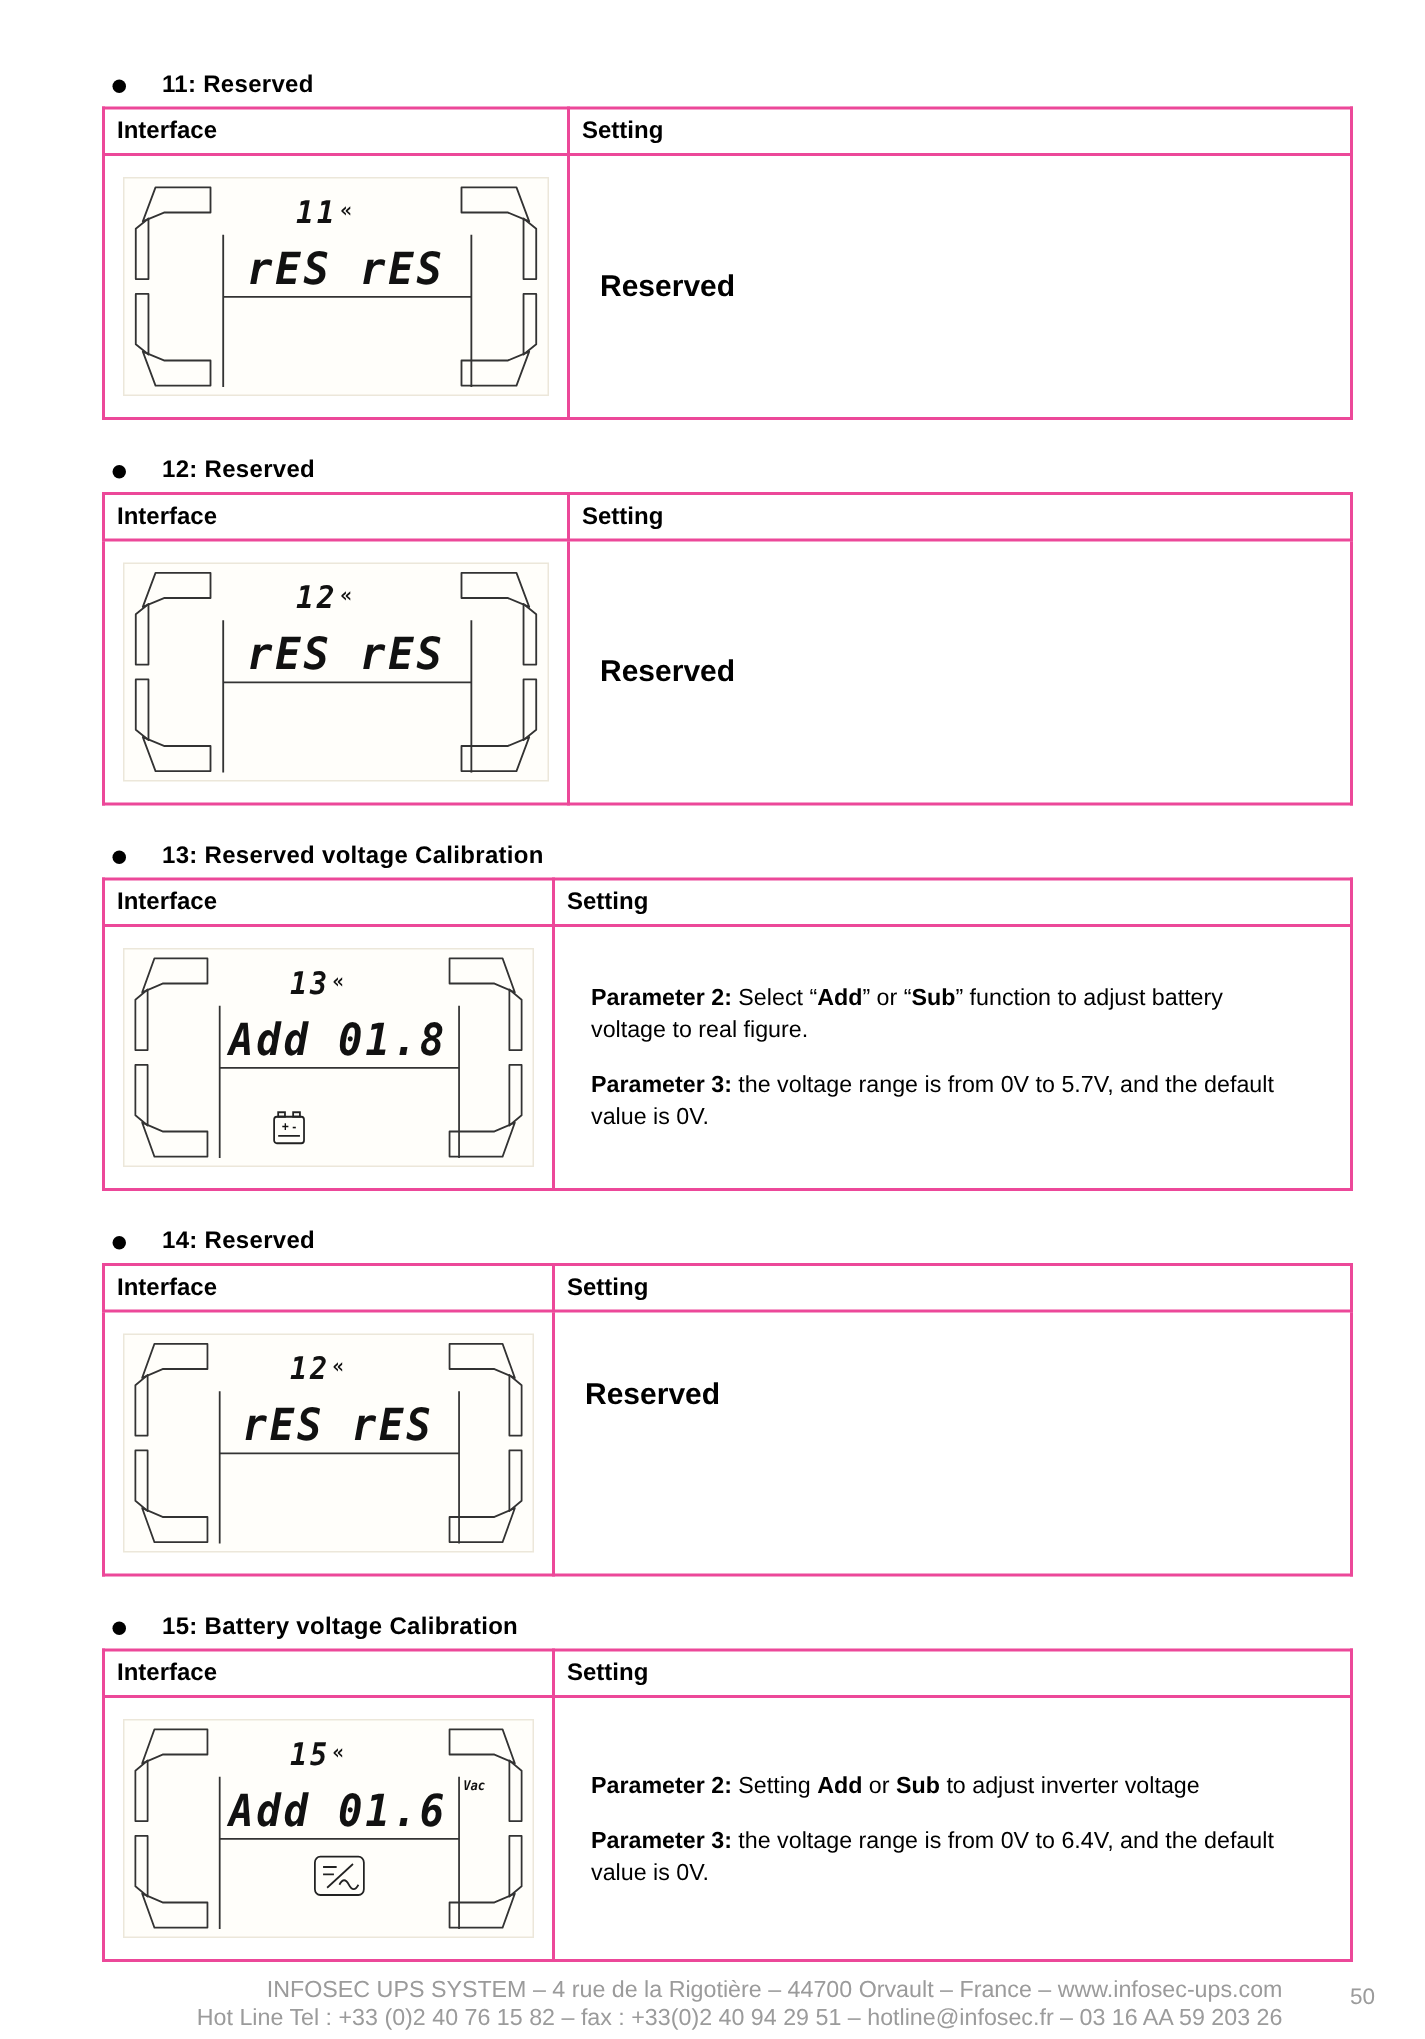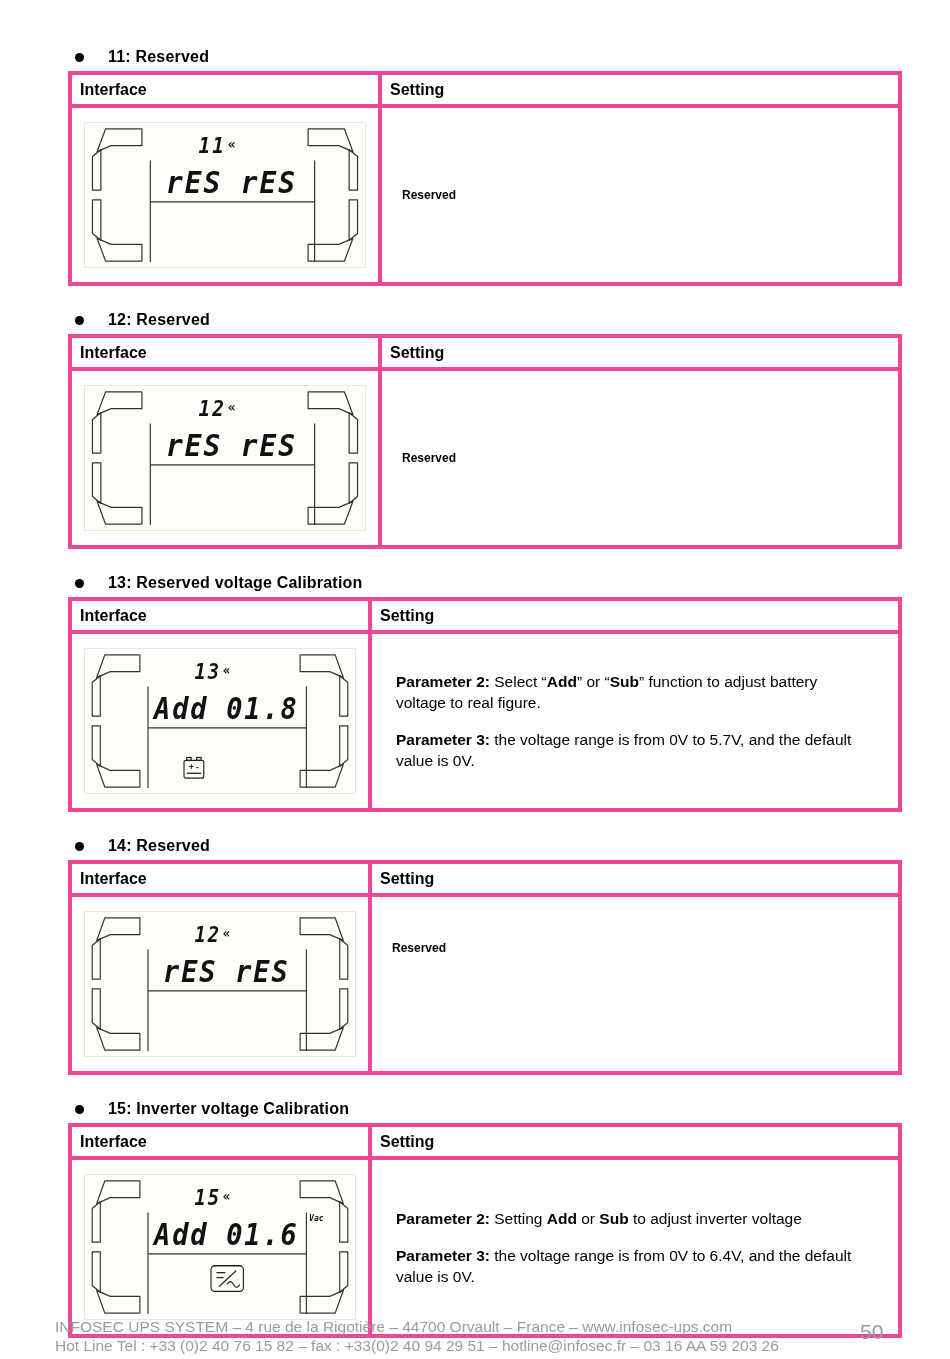--- a/index.html
+++ b/index.html
@@ -6,45 +6,45 @@
   .page{position:relative;width:950px;height:1359px;background:#ffffff;
         font-family:"Liberation Sans",sans-serif;color:#000;overflow:hidden;text-decoration:underline;}
   .content{position:absolute;left:68px;top:49px;width:834px;}
   .section{margin-bottom:26px;}
   .sec-title{display:flex;align-items:center;height:16px;margin-bottom:6px;
              font-size:16px;font-weight:bold;letter-spacing:.2px;}
   .bullet{width:9px;height:9px;border-radius:50%;background:#000;
           margin-left:7px;margin-right:24px;flex:0 0 auto;}
   table.spec{border-collapse:collapse;table-layout:fixed;width:834px;
              border:1px solid #1a1a1a;border-top:2px solid #000;}
-  table.spec th,table.spec td{border:4px solid #ec4899;}
+  table.spec th,table.spec td{border:2px solid #ec4899;}
   table.spec th{height:29px;text-align:left;padding:0 0 0 8px;
                 font-size:16px;font-weight:bold;}
   td.iface{height:150px;padding:12px;vertical-align:middle;}
   td.setting{padding:0 6px 0 8px;vertical-align:middle;font-size:15.5px;}
-  td.setting.reserved{font-weight:bold;font-size:12px;padding-left:20px;}
+  td.setting.reserved{font-weight:bold;font-size:20px;padding-left:20px;}
   td.setting.top{vertical-align:top;padding-top:44px;}
   td.setting p{margin:16px;line-height:21px;max-width:460px;}
   .w1 col.c1{width:310px;} .w2 col.c1{width:300px;}
   .lcd{display:block;width:100%;height:146px;background:#fffefa;
        border:1px solid #ece7da;box-sizing:border-box;}
   .lcd .frameline{stroke:#333;stroke-width:1.3;}
   .lcd text{fill:#111;font-family:"DejaVu Sans Mono",monospace;}
   .menu-num{font-size:21px;font-weight:bold;font-style:italic;letter-spacing:2px;}
   .menu-arrows{font-size:14px;font-weight:bold;}
   .main-txt{font-size:30px;font-weight:bold;font-style:italic;letter-spacing:2px;}
   .unit-txt{font-size:9px;font-weight:bold;font-style:italic;
             font-family:"Liberation Sans",sans-serif;}
   .lcd-icon{stroke:#222;stroke-width:1.3;fill:none;}
   .lcd-icon text{font-family:"Liberation Sans",sans-serif;font-size:9px;
                  font-weight:bold;fill:#111;stroke:none;}
   .footer{position:absolute;left:0;top:1317px;width:950px;
           color:#9b9b9b;font-size:15.5px;line-height:19px;}
-  .footer-text{position:absolute;left:55px;top:0;width:800px;text-align:left;}
-  .page-num{position:absolute;left:860px;top:5px;font-size:21px;}
+  .footer-text{position:absolute;left:55px;top:0;width:800px;text-align:right;}
+  .page-num{position:absolute;left:900px;top:5px;font-size:15px;}
 </style>
 </head>
 <body>
 
 <svg width="0" height="0" style="position:absolute" aria-hidden="true">
   <defs>
     <g id="lcd-corners" stroke="#333" stroke-width="1.3" fill="none" stroke-linejoin="round">
       <g id="lcd-left">
         <path d="M22,6 L61,6 L61,23 L28,23 L13,29 Z"></path>
         <path d="M8,34 L17,27 L17,68 L8,68 Z"></path>
@@ -197,21 +197,21 @@
           </td>
           <td class="setting reserved top">Reserved</td>
         </tr>
       </tbody>
         </table>
     </div>
 
     <div class="section">
       <div class="sec-title">
         <span class="bullet"></span>
-        <span>15: Inverter voltage Calibration</span>
+        <span>15: Battery voltage Calibration</span>
       </div>
       <table class="spec w2">
         <colgroup>
             <col class="c1">
             <col>
           </colgroup>
         <tbody>
             <tr>
           <th>Interface</th>
           <th>Setting</th>

